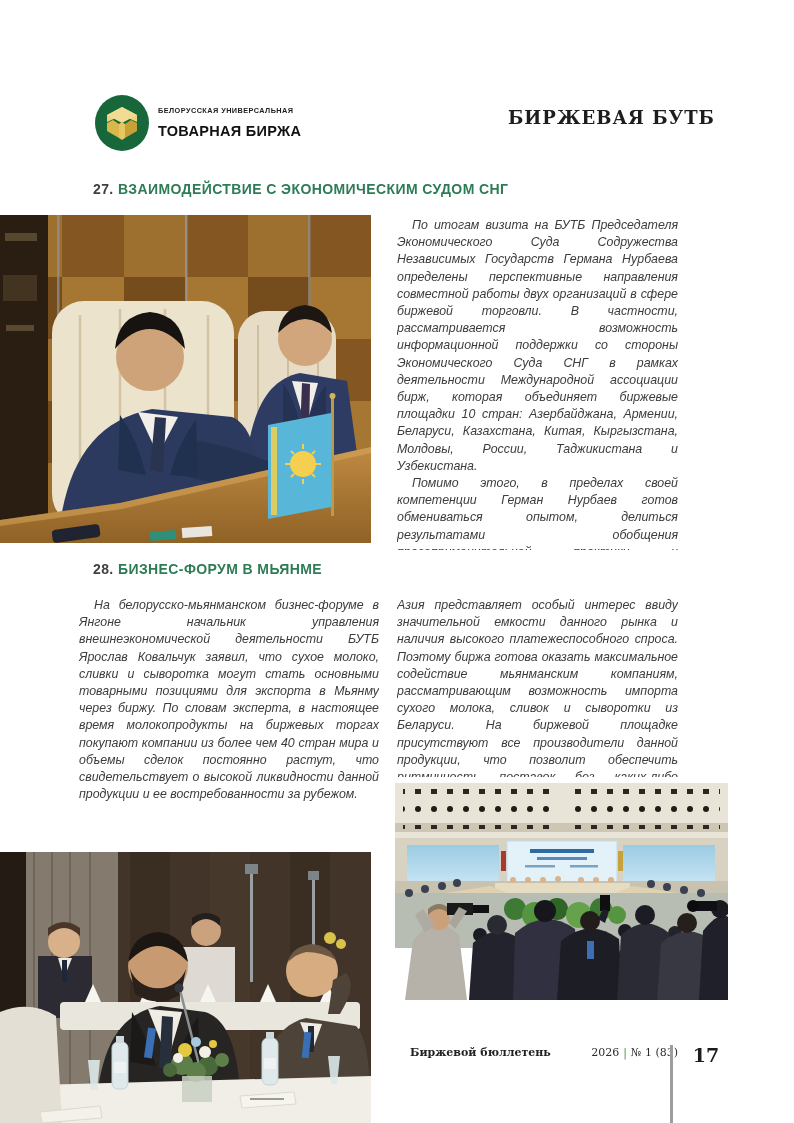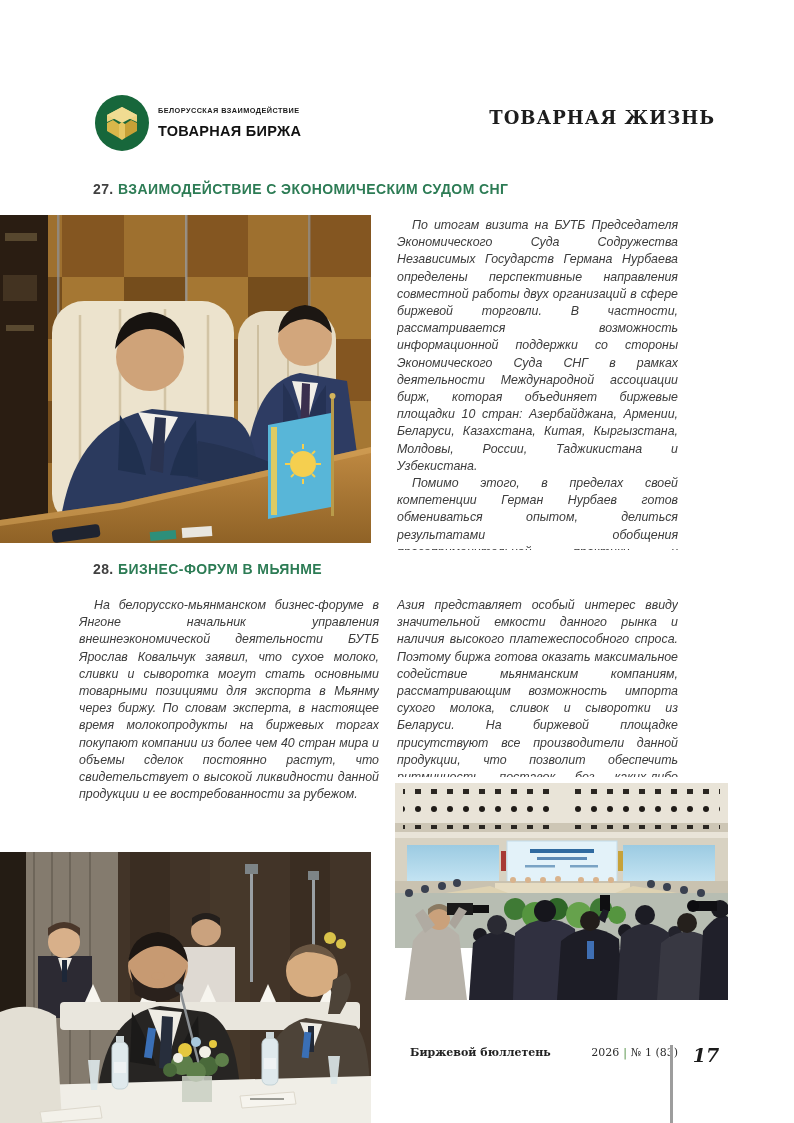--- a/index.html
+++ b/index.html
@@ -32,43 +32,43 @@
   .photo3{left:395px;top:783px;width:333px;height:217px;}
   .photo2{left:0;top:852px;width:371px;height:271px;}
   
   .footer{position:absolute;left:397px;top:1046px;width:281px;display:flex;
           justify-content:space-between;align-items:baseline;padding-left:13px;box-sizing:border-box;}
   .f-journal{font-family:"DejaVu Serif",serif;font-weight:bold;font-size:11px;color:#222;}
   .f-issue{font-family:"DejaVu Serif",serif;font-size:11px;color:#2c2c2c;}
   .f-issue .sep{color:#4c8c3f;padding:0 4px;}
   .footer-bar{position:absolute;left:670px;top:1045px;width:3px;height:78px;background:#9d9d9d;}
   .page-num{position:absolute;left:682px;top:1044px;width:48px;text-align:center;
-            font-family:"DejaVu Serif",serif;font-weight:bold;font-size:19px;color:#1c1c1c;font-style:italic;}
+            font-family:"DejaVu Serif",serif;font-weight:bold;font-size:19px;color:#1c1c1c;}
 </style>
 </head>
 <body>
 
 <div class="page">
 
   <div class="logo-circle">
     <svg width="54" height="56" viewBox="0 0 54 56">
       <ellipse cx="27" cy="28" rx="27" ry="28" fill="#17673b"></ellipse>
       <polygon points="27,12 42,20 42,27 33,23 27,26 21,23 12,27 12,20" fill="#ecd37f"></polygon>
       <polygon points="12,20 27,12 42,20 27,28" fill="#f0dc92"></polygon>
       <polygon points="12,21 12,36 24,43 24,29 18,25 12,28" fill="#d9b74a"></polygon>
       <polygon points="42,21 42,36 30,43 30,29 36,25 42,28" fill="#c7a136"></polygon>
       <polygon points="24,29 27,27 30,29 30,43 27,45 24,43" fill="#e6c763"></polygon>
     </svg>
   </div>
   <div class="brand-text">
-    <div class="brand-l1">БЕЛОРУССКАЯ ВЗАИМОДЕЙСТВИЕ</div>
+    <div class="brand-l1">БЕЛОРУССКАЯ УНИВЕРСАЛЬНАЯ</div>
     <div class="brand-l2">ТОВАРНАЯ БИРЖА</div>
   </div>
 
-  <div class="rubric">ТОВАРНАЯ ЖИЗНЬ</div>
+  <div class="rubric">БИРЖЕВАЯ БУТБ</div>
 
   <div class="art-head h27">
     <span class="num">27.</span>
     <span class="ttl">ВЗАИМОДЕЙСТВИЕ С ЭКОНОМИЧЕСКИМ СУДОМ СНГ</span>
   </div>
 
   <div class="photo photo1">
     <svg width="371" height="328" viewBox="0 0 371 328">
       <defs>
         <pattern id="wd" width="124" height="124" patternUnits="userSpaceOnUse">

